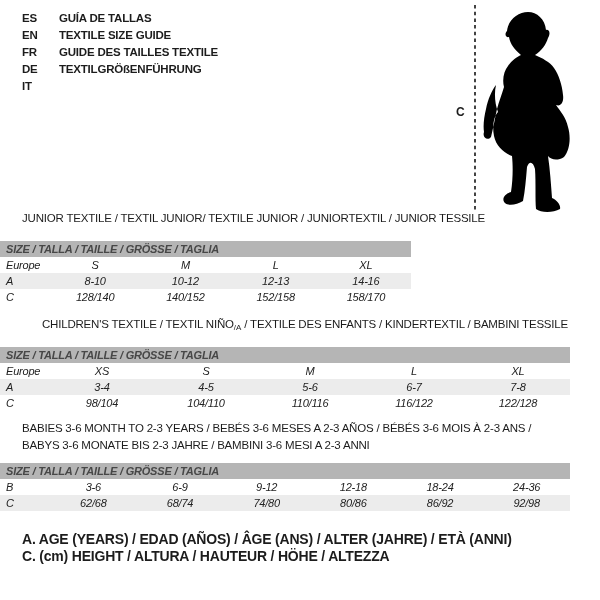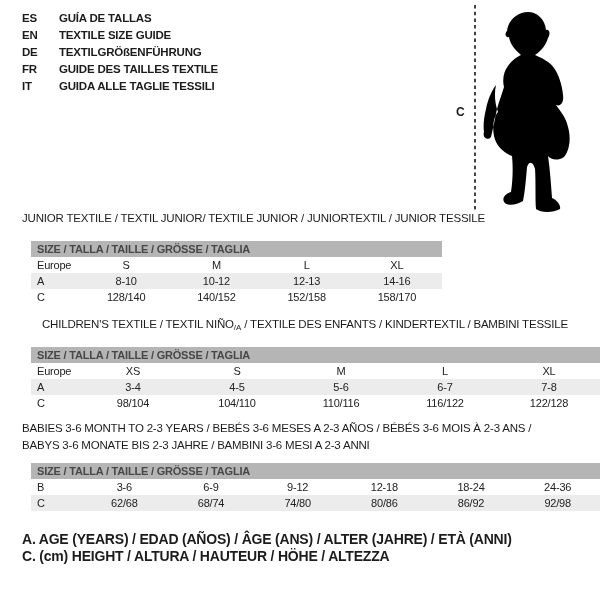--- a/index.html
+++ b/index.html
@@ -21,21 +21,21 @@
 
   
   .tbl-title { position:absolute; font-size:11.5px; font-weight:normal; white-space:nowrap; }
   .t1-title { left:22px; top:212px; }
   .t2-title { left:22px; top:318px;margin-left:20px; }
   .t3-title-1 { left:22px; top:422px; }
   .t3-title-2 { left:22px; top:439px; }
   .subscript { font-size:8px; vertical-align:-2px; letter-spacing:0; }
 
   
-  .size-table { position:absolute; left:31px; }
+  .size-table { position:absolute; left:0;font-style:italic; }
   .t1 { top:241px; width:411px; }
   .t2 { top:347px; width:570px; }
   .t3 { top:463px; width:570px; }
   .bar {
     height:16px; background:#b5b5b5; color:#474747; font-weight:bold; font-size:11px;
     display:flex; align-items:center; padding-left:6px; box-sizing:border-box;
   }
   .trow { display:grid; height:16px; align-items:center; font-size:11px; color:#222; }
   .trow.shade { background:#ececec; }
   .trow > span { text-align:center; }
@@ -56,30 +56,29 @@
   <div class="lang-list">
     <div class="lang-row">
       <span class="lang-code">ES</span>
       <span>GUÍA DE TALLAS</span>
     </div>
     <div class="lang-row">
       <span class="lang-code">EN</span>
       <span>TEXTILE SIZE GUIDE</span>
     </div>
     <div class="lang-row">
+      <span class="lang-code">FR</span>
+      <span>GUIDE DES TAILLES TEXTILE</span>
+    </div>
+    <div class="lang-row">
       <span class="lang-code">DE</span>
       <span>TEXTILGRÖßENFÜHRUNG</span>
     </div>
     <div class="lang-row">
-      <span class="lang-code">FR</span>
-      <span>GUIDE DES TAILLES TEXTILE</span>
-    </div>
-    <div class="lang-row">
       <span class="lang-code">IT</span>
-      <span>GUIDA ALLE TAGLIE TESSILI</span>
     </div>
   </div>
 
   <div class="dash-line">
     <svg width="4" height="206" aria-hidden="true">
       <line x1="2" y1="0" x2="2" y2="206" stroke="#141414" stroke-width="1.6" stroke-dasharray="3.5 3.2"></line>
     </svg>
   </div>
   <div class="height-label">C</div>
   <div class="baby">

